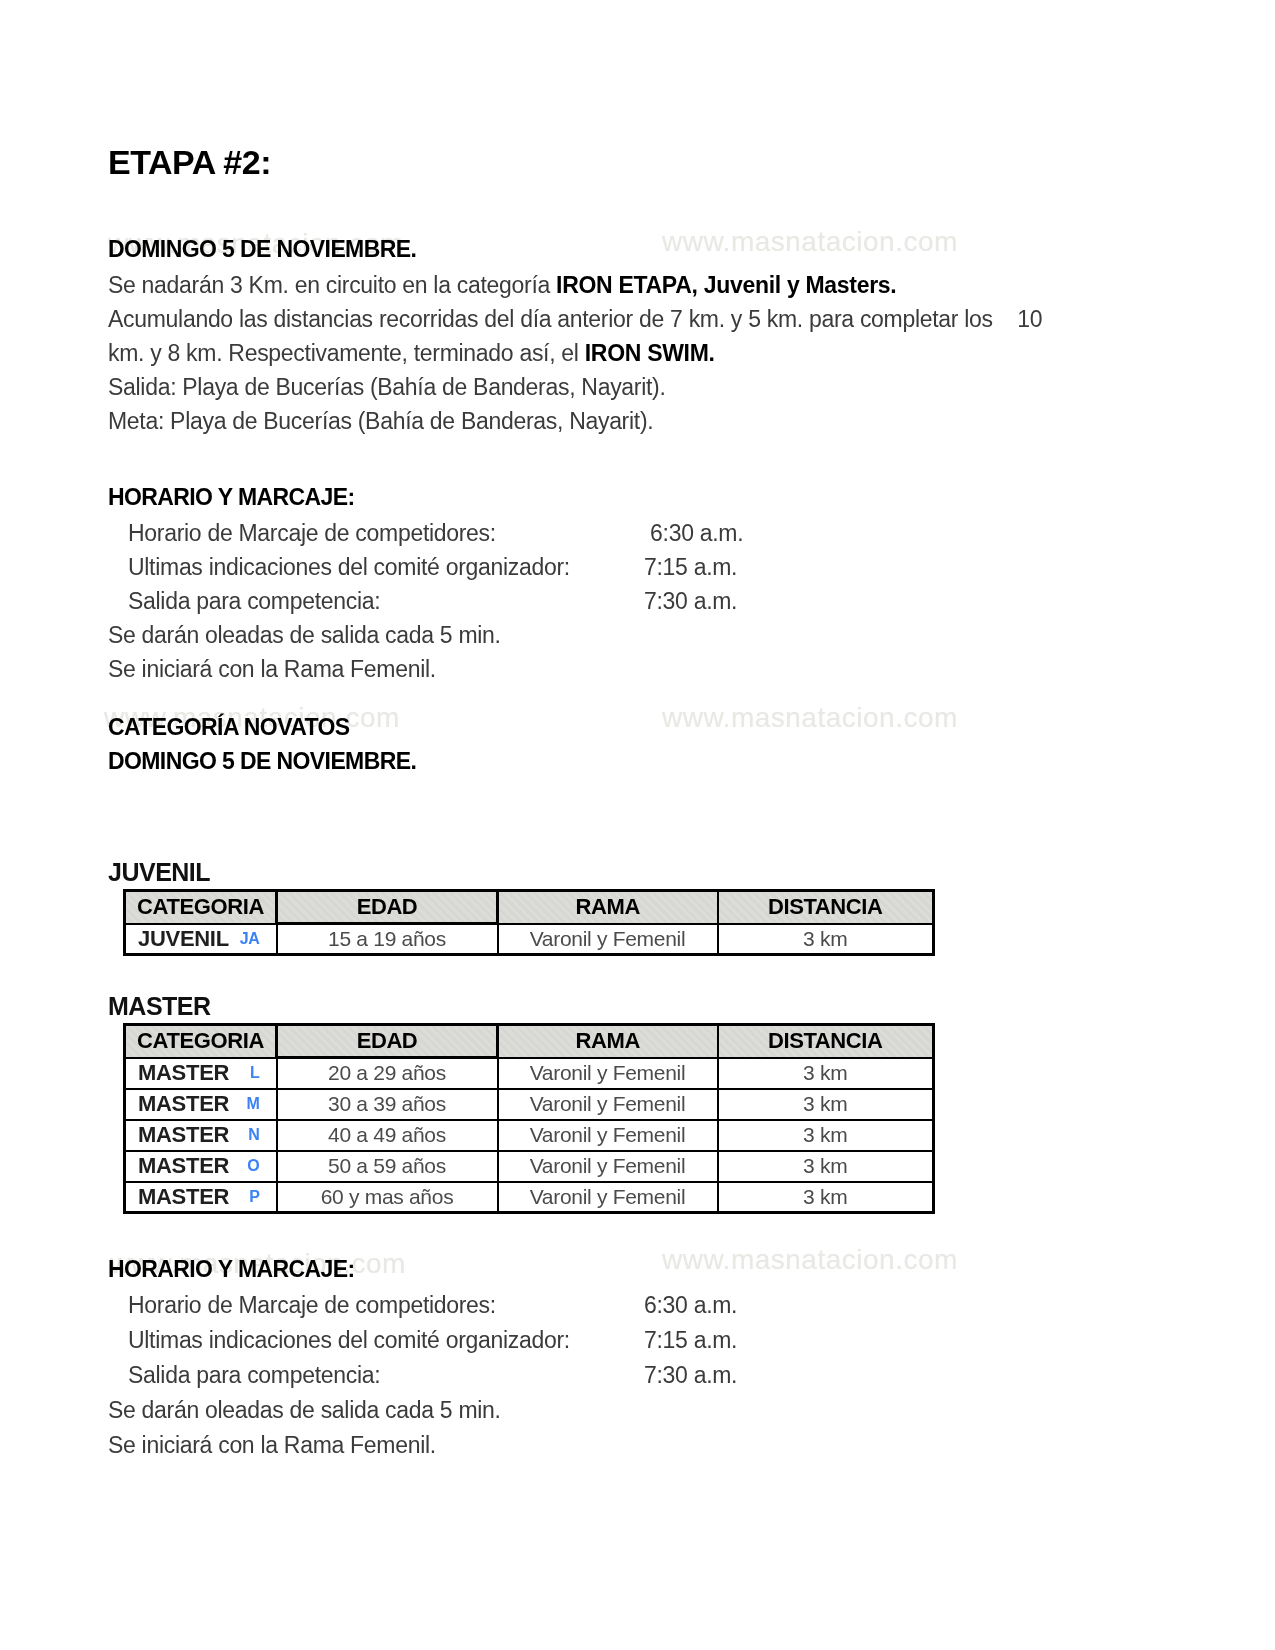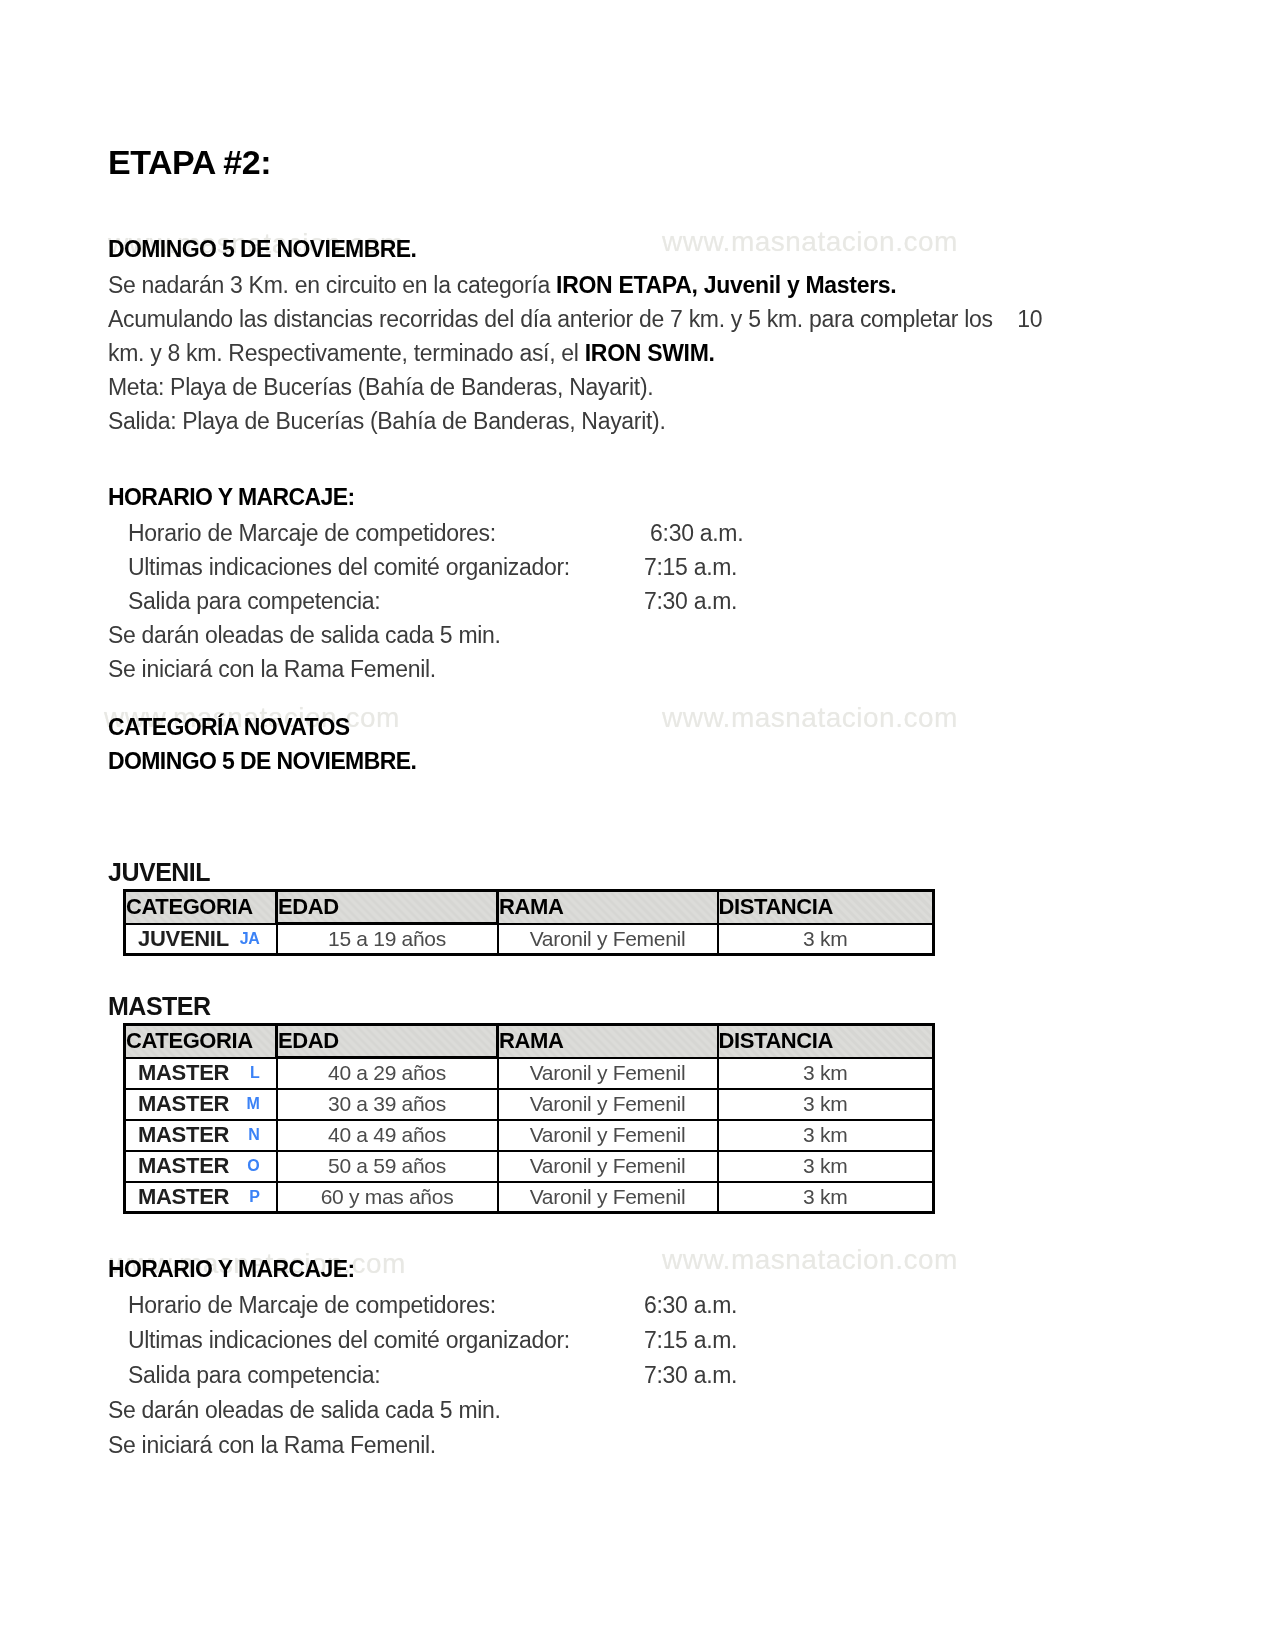--- a/index.html
+++ b/index.html
@@ -64,21 +64,21 @@
   .cat-table col:nth-child(2) { width: 221px; }
   .cat-table col:nth-child(3) { width: 220px; }
   .cat-table col:nth-child(4) { width: 216px; }
   .cat-table th {
     border: 2px solid #000;
     background:
       repeating-linear-gradient(45deg, #dcdcd9 0 3px, #d6d6d3 3px 6px);
     background-color: #d9d9d6;
     font-weight: 700; font-size: 22px; color: #000;
     height: 33px; padding: 0; letter-spacing: -0.4px;
-    text-align: left;
+    text-align: center;
   }
   .cat-table th.col-edad { border-width: 3px; }
   .cat-table td {
     border: 2px solid #000;
     font-size: 21px; color: #4b4b4b;
     height: 31px; padding: 0; text-align: center;
     letter-spacing: -0.3px;
   }
   .cat-table td.cat-cell { text-align: left; }
   .cat-wrap {
@@ -107,22 +107,22 @@
   <div class="content">
 
     <div class="doc-title">ETAPA #2:</div>
 
     <div class="h-bold h-dom1">DOMINGO 5 DE NOVIEMBRE.</div>
 
     <div class="intro-para">
         <div class="body-line"><span>Se nadarán 3 Km. en circuito en la categoría </span><span class="b">IRON ETAPA, Juvenil y Masters.</span></div>
         <div class="body-line"><span>Acumulando las distancias recorridas del día anterior de 7 km. y 5 km. para completar los    10</span></div>
         <div class="body-line"><span>km. y 8 km. Respectivamente, terminado así, el </span><span class="b">IRON SWIM.</span></div>
+        <div class="body-line"><span>Salida: Playa de Bucerías (Bahía de Banderas, Nayarit).</span></div>
         <div class="body-line"><span>Meta: Playa de Bucerías (Bahía de Banderas, Nayarit).</span></div>
-        <div class="body-line"><span>Salida: Playa de Bucerías (Bahía de Banderas, Nayarit).</span></div>
       </div>
 
     <div class="h-bold h-horario1">HORARIO Y MARCAJE:</div>
     <div class="sched">
         <div class="sched-row body-line"><span class="sched-label">Horario de Marcaje de competidores:</span><span> 6:30 a.m.</span></div>
         <div class="sched-row body-line"><span class="sched-label">Ultimas indicaciones del comité organizador:</span><span>7:15 a.m.</span></div>
         <div class="sched-row body-line"><span class="sched-label">Salida para competencia:</span><span>7:30 a.m.</span></div>
         <div class="body-line">Se darán oleadas de salida cada 5 min.</div>
         <div class="body-line">Se iniciará con la Rama Femenil.</div>
       </div>
@@ -180,21 +180,21 @@
           </tr>
         </thead>
       <tbody>
           <tr>
             <td class="cat-cell">
               <div class="cat-wrap">
                 <span class="cat-main">MASTER</span>
                 <span class="cat-sub">L</span>
               </div>
             </td>
-            <td>40 a 29 años</td>
+            <td>20 a 29 años</td>
             <td>Varonil y Femenil</td>
             <td>3 km</td>
           </tr>
           <tr>
             <td class="cat-cell">
               <div class="cat-wrap">
                 <span class="cat-main">MASTER</span>
                 <span class="cat-sub">M</span>
               </div>
             </td>

